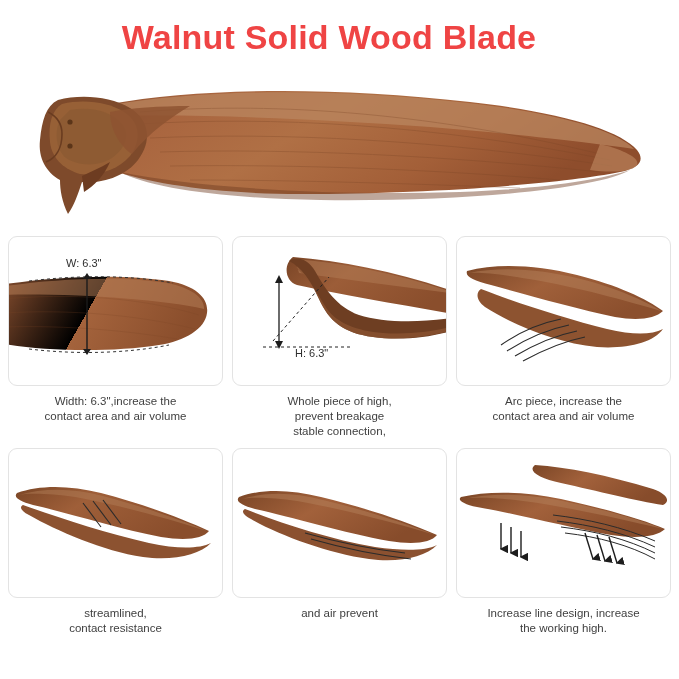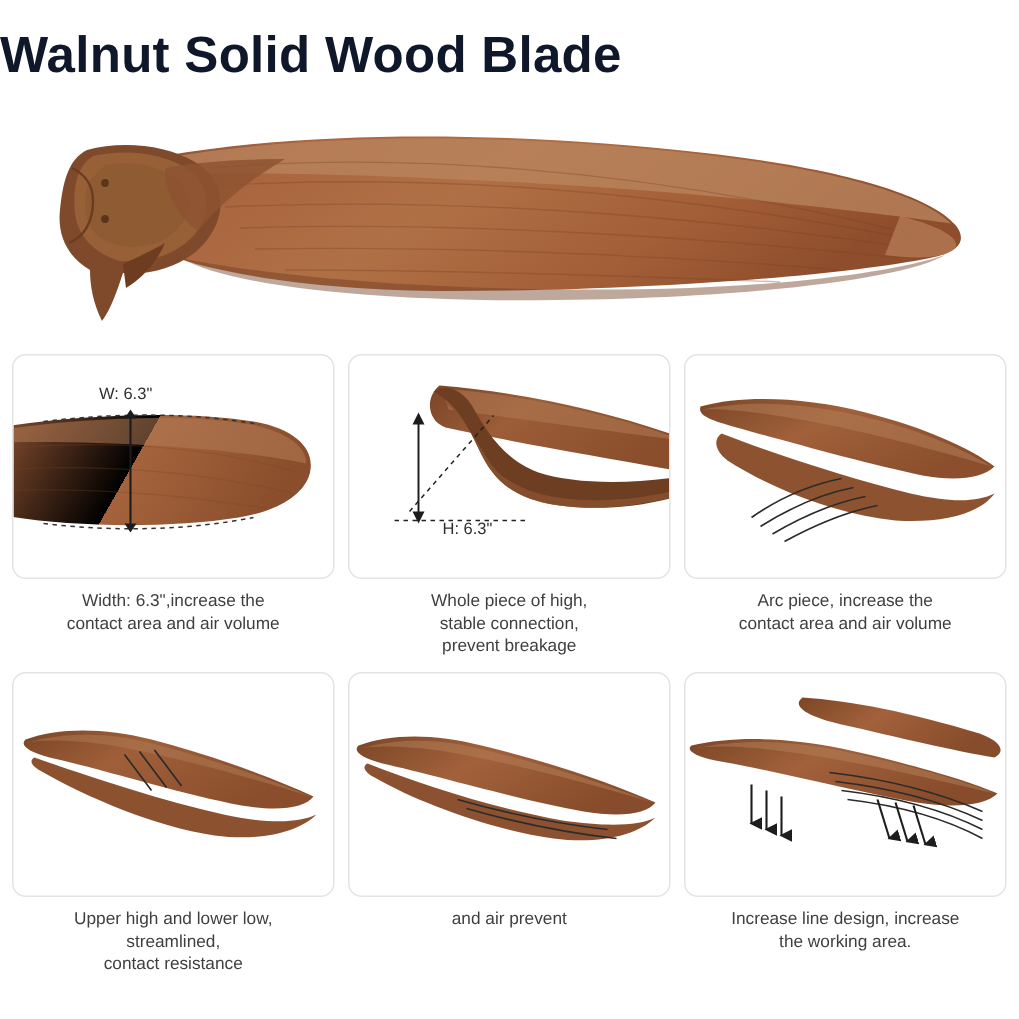--- a/index.html
+++ b/index.html
@@ -15,23 +15,24 @@
     overflow: hidden;
     position: relative;
   }
 
   
   .title {
     position: absolute;
     top: 18px;
     left: 0;
     width: 658px;
+    text-align: center;
     font-size: 34px;
     font-weight: bold;
-    color: #0f172a;
+    color: #ef4444;
     letter-spacing: 0.2px;
     font-family: "Liberation Sans", sans-serif;
   }
 
   
   .hero {
     position: absolute;
     top: 72px;
     left: 0;
     width: 679px;
@@ -222,22 +223,22 @@
           <path d="M30 110 L 120 110"></path>
         </g>
         <line x1="46" y1="40" x2="46" y2="110" stroke="#1c1c1c" stroke-width="1.3"></line>
         <path d="M42 46 L46 38 L50 46" fill="#1c1c1c"></path>
         <path d="M42 104 L46 112 L50 104" fill="#1c1c1c"></path>
       </svg>
       <div class="dimlabel lbl-h">H: 6.3"</div>
     </div>
     <div class="caption">
       <span>Whole piece of high,</span>
+      <span>prevent breakage</span>
       <span>stable connection,</span>
-      <span>prevent breakage</span>
     </div>
   </div>
 
   <div class="cell">
     <div class="card">
       <svg width="215" height="150" viewBox="0 0 215 150">
         <defs>
           <linearGradient id="gA" x1="0" y1="0" x2="1" y2="0.5">
             <stop offset="0" stop-color="#7c4727"></stop>
             <stop offset="0.45" stop-color="#a0603a"></stop>
@@ -288,21 +289,20 @@
                  C 190 106, 164 112, 134 108 C 94 102, 48 82, 20 66
                  C 12 62, 10 58, 14 56 Z" fill="#8c5230"></path>
         <g stroke="#2b2b2b" stroke-width="1.1" fill="none">
           <path d="M74 54 L 92 78"></path>
           <path d="M84 52 L 102 76"></path>
           <path d="M94 51 L 112 75"></path>
         </g>
       </svg>
     </div>
     <div class="caption">
-      <span>Upper high and lower low,</span>
       <span>streamlined,</span>
       <span>contact resistance</span>
     </div>
   </div>
 
   <div class="cell">
     <div class="card">
       <svg width="215" height="150" viewBox="0 0 215 150">
         <defs>
           <linearGradient id="gC" x1="0" y1="0" x2="1" y2="0.4">
@@ -366,17 +366,17 @@
 
         <g stroke="#1d1d1d" stroke-width="1.4">
           <line x1="128" y1="84" x2="136" y2="110" marker-end="url(#arrowDown)"></line>
           <line x1="140" y1="86" x2="148" y2="112" marker-end="url(#arrowDown)"></line>
           <line x1="152" y1="88" x2="160" y2="114" marker-end="url(#arrowDown)"></line>
         </g>
       </svg>
     </div>
     <div class="caption">
       <span>Increase line design, increase</span>
-      <span>the working area.</span>
+      <span>the working high.</span>
     </div>
   </div>
 
 </div>
 
 </body></html>

